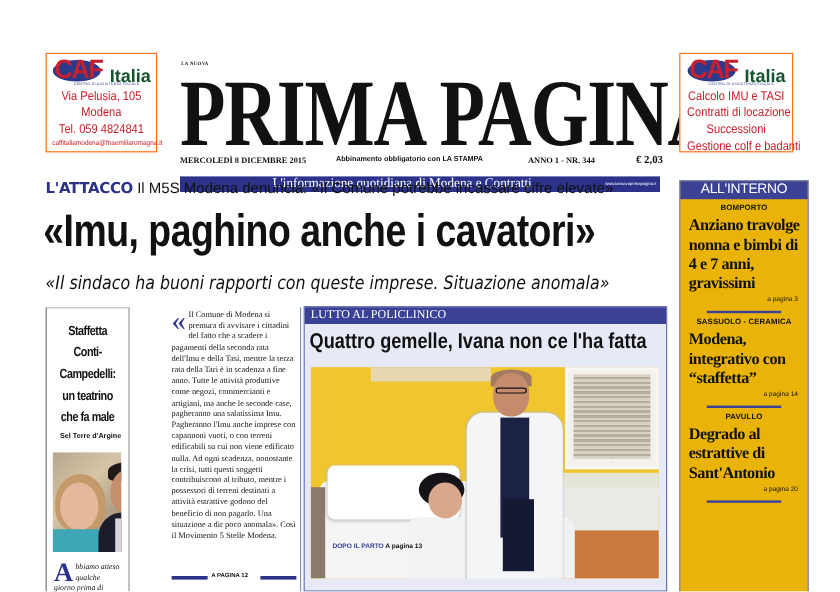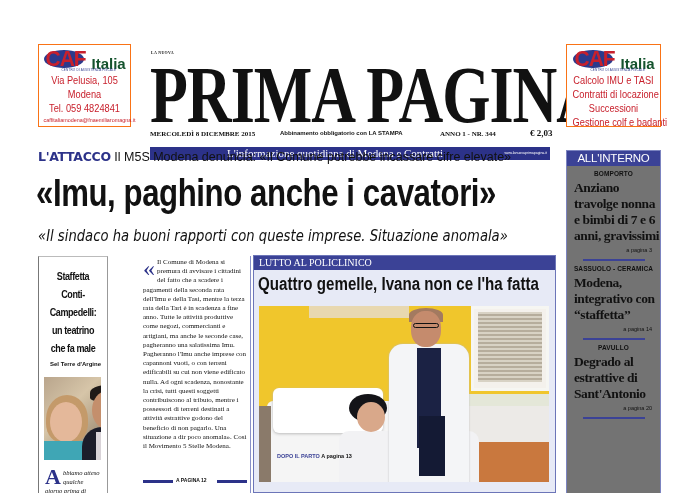--- a/index.html
+++ b/index.html
@@ -86,21 +86,21 @@
   .doc-coat { position: absolute; left: 130px; top: 38px; width: 80px; height: 140px; background: #f4f5f7; border-radius: 14px 14px 0 0; box-shadow: 0 0 2px #bbb; }
   .doc-shirt { position: absolute; left: 158px; top: 42px; width: 24px; height: 100px; background: #1b2244; }
   .doc-pants { position: absolute; left: 160px; top: 110px; width: 26px; height: 60px; background: #141a34; }
   .doc-face { position: absolute; left: 152px; top: 5px; width: 30px; height: 36px; border-radius: 45%; background: #c58b6d; }
   .doc-head { position: absolute; left: 150px; top: 2px; width: 34px; height: 14px; border-radius: 50% 50% 0 0; background: #a37a60; }
   .glasses { position: absolute; left: 154px; top: 17px; width: 26px; height: 5px; border: 1.5px solid #111; border-radius: 3px; }
   .ps-caption { position: absolute; left: 18px; top: 147px; font-size: 5.5px; font-weight: bold; white-space: nowrap; color: #111; }
   .ps-caption .cap-label { color: #3b4296; }
 
   
-  .right-box { position: absolute; left: 566px; top: 150px; width: 95px; height: 343px; border: 1px solid #7c84c0; border-bottom: none; background: #737373; }
+  .right-box { position: absolute; left: 566px; top: 150px; width: 108px; height: 343px; border: 1px solid #7c84c0; border-bottom: none; background: #eab308; }
   .rb-header { height: 15px; background: #3b4296; color: #fff; text-align: center; font-size: 11.5px; line-height: 15px; letter-spacing: -0.2px; }
   .rb-item { position: relative; }
   .rb-tag { text-align: center; font-size: 6.5px; font-weight: bold; letter-spacing: 0.1px; margin-top: 4px; }
   .rb-title { font-family: "Liberation Serif", serif; font-weight: bold; font-size: 13.5px; line-height: 16px; padding-left: 7px; letter-spacing: -0.4px; margin-top: 3px; }
   .rb-page { text-align: right; font-size: 5.5px; padding-right: 8px; margin-top: 3px; }
   .rb-rule { width: 62px; height: 2px; background: #3b4296; margin: 6px auto 4px; }
 </style>
 </head>
 <body>
 
@@ -213,21 +213,21 @@
       <span>A pagina 13</span>
     </div>
   </div>
 </div>
 
 <div class="right-box">
   <div class="rb-header">ALL'INTERNO</div>
 
   <div class="rb-item">
     <div class="rb-tag">BOMPORTO</div>
-    <div class="rb-title">Anziano travolge nonna e bimbi di 7 e 6 anni, gravissimi</div>
+    <div class="rb-title">Anziano travolge nonna e bimbi di 4 e 7 anni, gravissimi</div>
     <div class="rb-page">a pagina 3</div>
   </div>
   <div class="rb-rule"></div>
 
   <div class="rb-item">
     <div class="rb-tag">SASSUOLO - CERAMICA</div>
     <div class="rb-title">Modena, integrativo con “staffetta”</div>
     <div class="rb-page">a pagina 14</div>
   </div>
   <div class="rb-rule"></div>

